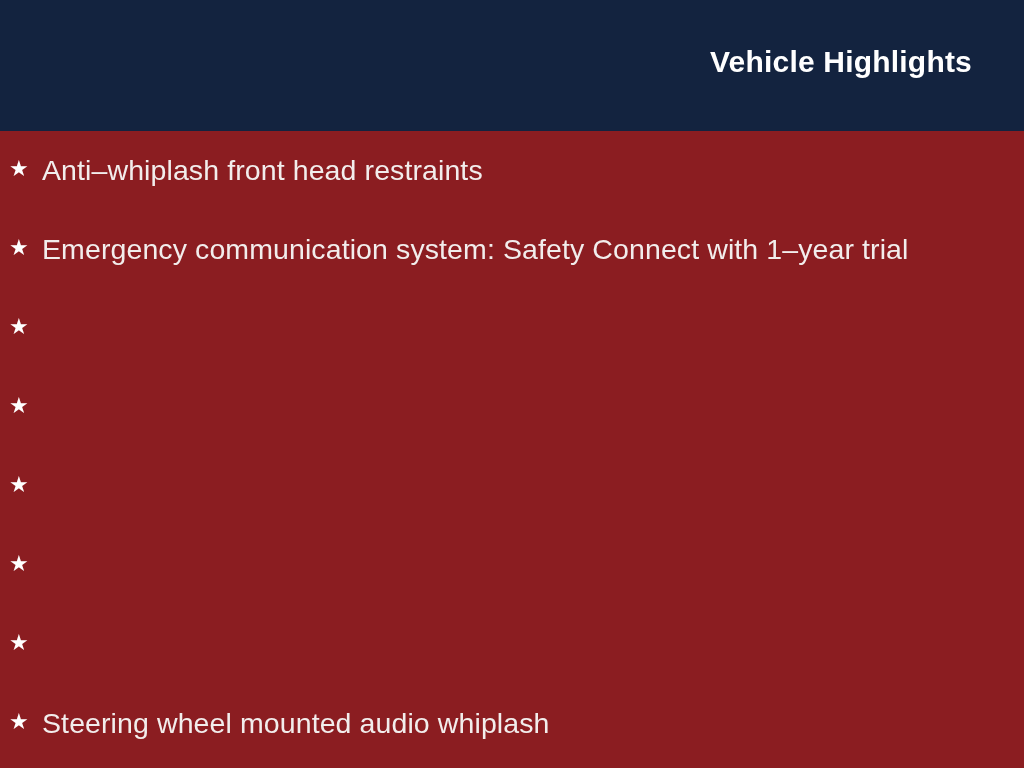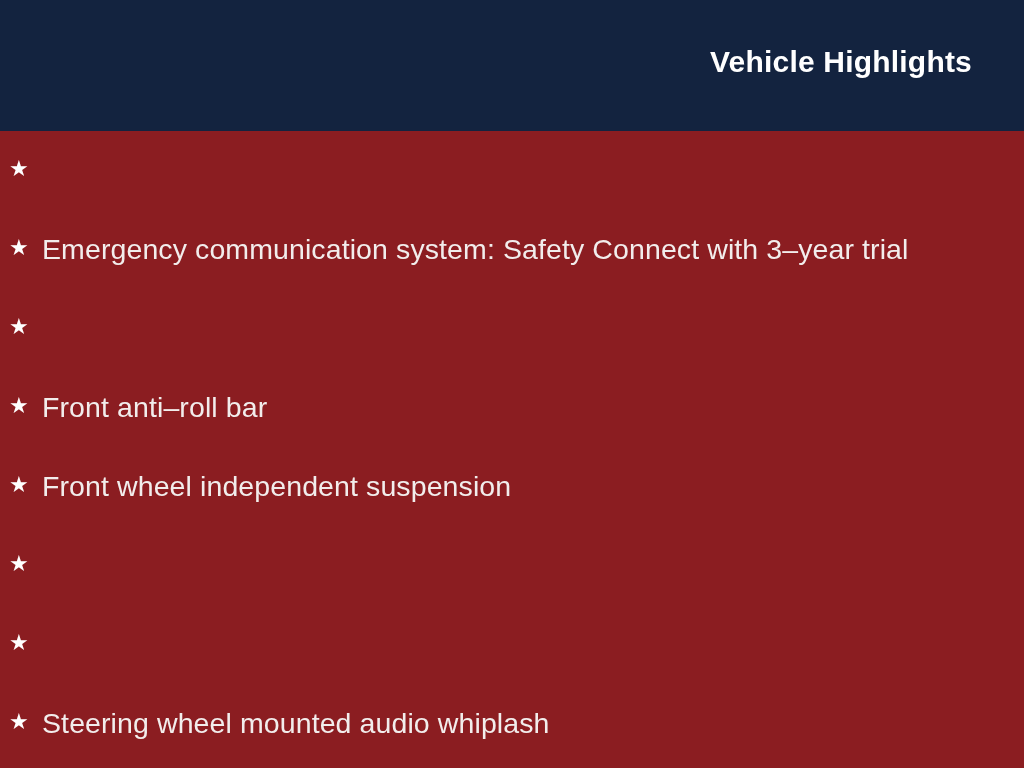--- a/index.html
+++ b/index.html
@@ -111,39 +111,38 @@
 <div class="slide">
 
   <div class="header-band">
     <h1 class="header-title">Vehicle Highlights</h1>
   </div>
 
   <ul class="highlights-list">
 
     <li class="highlight-item row-0">
       <span class="bullet-star">★</span>
+      <span class="highlight-text">Anti–whiplash front head restraints</span>
     </li>
 
     <li class="highlight-item row-1">
       <span class="bullet-star">★</span>
-      <span class="highlight-text">Emergency communication system: Safety Connect with 3–year trial</span>
+      <span class="highlight-text">Emergency communication system: Safety Connect with 1–year trial</span>
     </li>
 
     <li class="highlight-item row-2">
       <span class="bullet-star">★</span>
     </li>
 
     <li class="highlight-item row-3">
       <span class="bullet-star">★</span>
-      <span class="highlight-text">Front anti–roll bar</span>
     </li>
 
     <li class="highlight-item row-4">
       <span class="bullet-star">★</span>
-      <span class="highlight-text">Front wheel independent suspension</span>
     </li>
 
     <li class="highlight-item row-5">
       <span class="bullet-star">★</span>
     </li>
 
     <li class="highlight-item row-6">
       <span class="bullet-star">★</span>
     </li>
 

